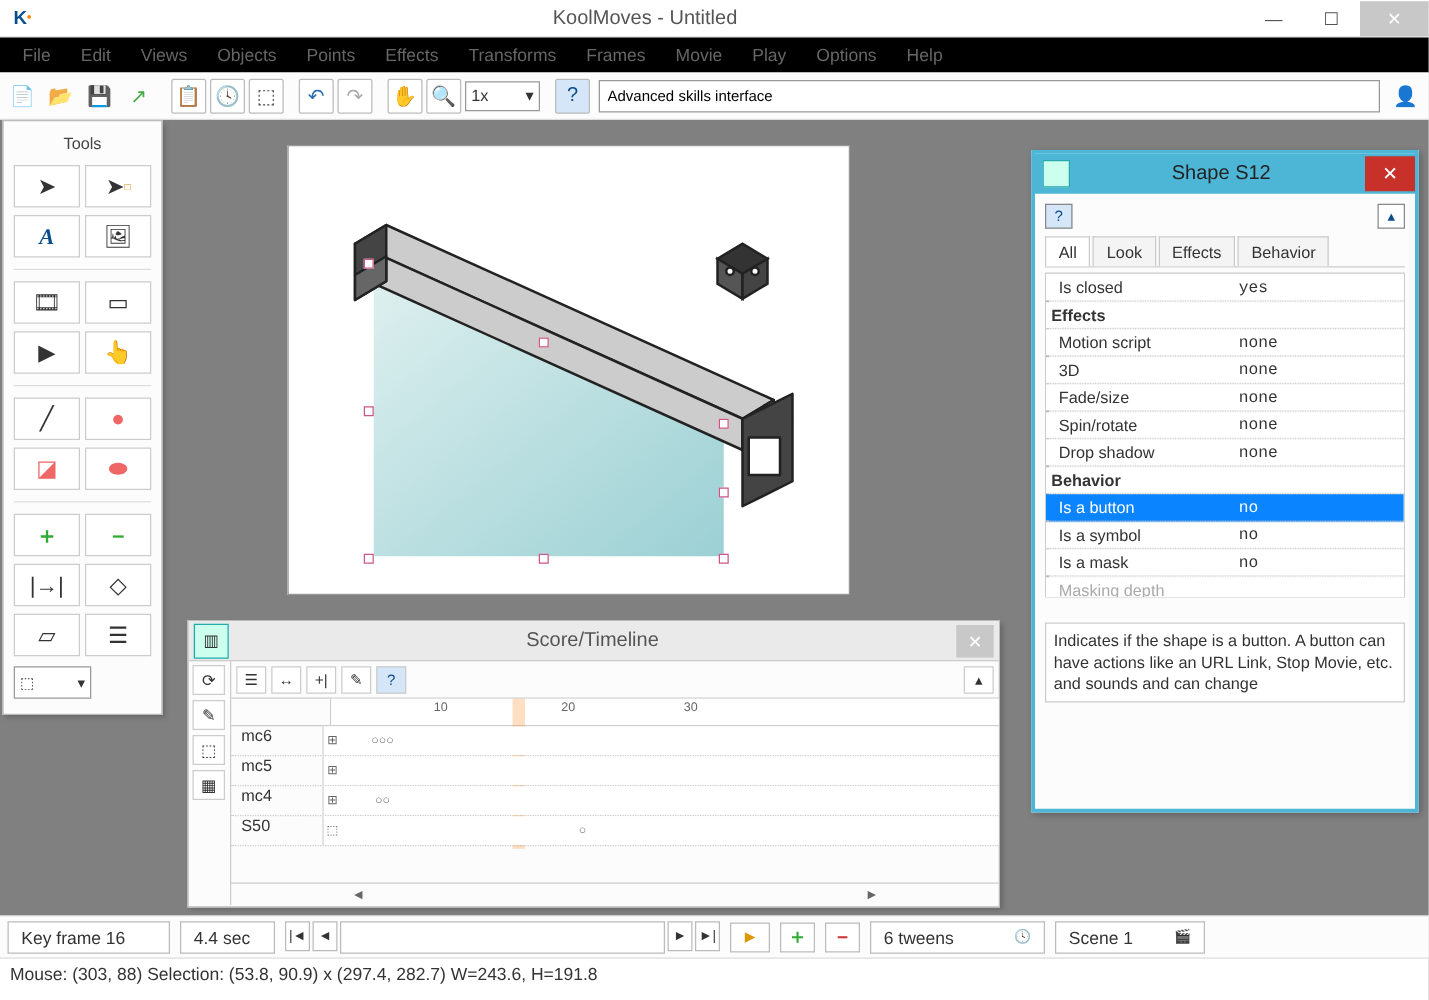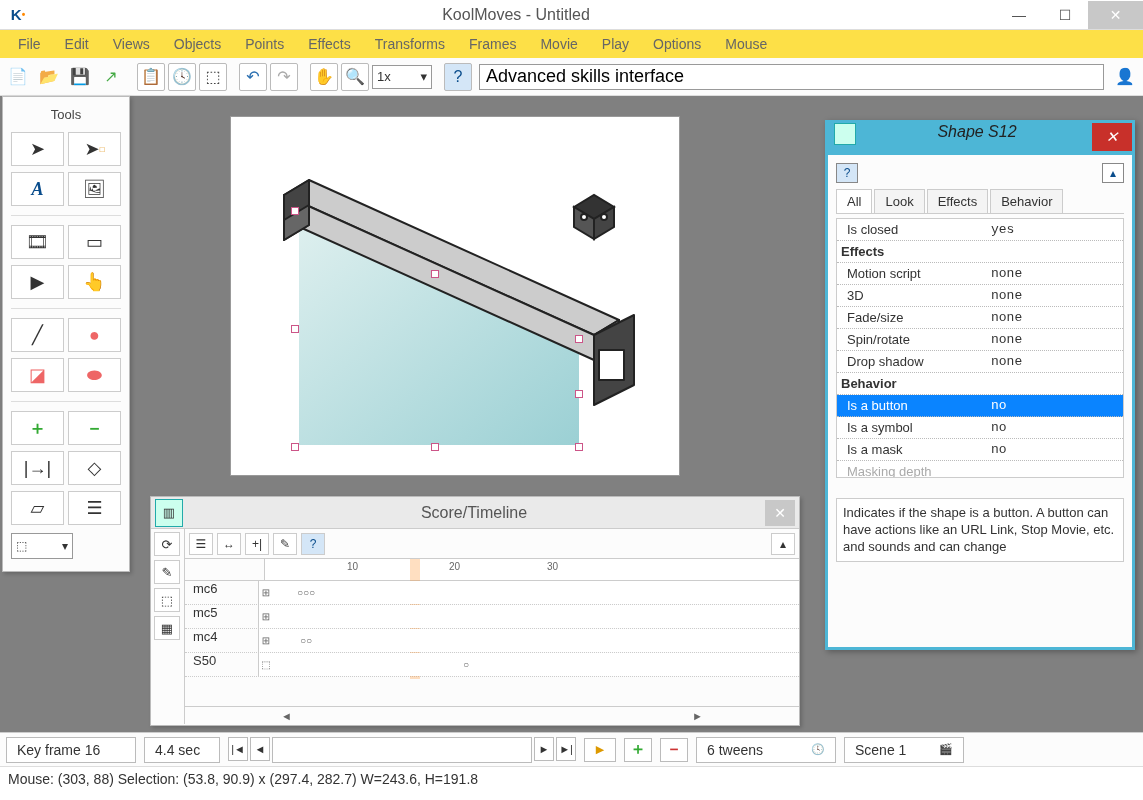--- a/index.html
+++ b/index.html
@@ -3,28 +3,28 @@
 <meta charset="utf-8">
 <style>
 * { box-sizing: border-box; margin: 0; padding: 0; font-family: "Segoe UI", Tahoma, sans-serif; }
 body { width: 1143px; height: 800px; background: #fff; overflow: hidden; font-size: 13px; color: #333; }
 .titlebar { height: 30px; background: #fff; display: flex; align-items: center; border-bottom: 1px solid #ddd; }
 .titlebar .logo { width: 24px; height: 24px; margin: 0 6px; display: flex; align-items: center; justify-content: center; font-weight: bold; color: #0a4d8c; font-size: 15px; }
 .titlebar .title { flex: 1; text-align: center; font-size: 16px; color: #555; }
 .titlebar .winbtns { display: flex; }
 .titlebar .winbtn { width: 46px; height: 28px; display: flex; align-items: center; justify-content: center; color: #555; font-size: 14px; }
 .titlebar .winbtn.close { background: #c8c8c8; color: #fff; width: 55px; }
-.menubar { height: 28px; display: flex; align-items: center; padding: 0 8px; gap: 4px; background: #fde047; }
+.menubar { height: 28px; display: flex; align-items: center; padding: 0 8px; gap: 4px; background: #000000; }
 .menubar span { padding: 4px 10px; color: #666; font-size: 14px; }
 .toolbar { height: 38px; display: flex; align-items: center; padding: 0 4px; gap: 3px; background: #fcfcfc; border-bottom: 1px solid #ddd; }
 .tbtn { width: 28px; height: 28px; border: 1px solid transparent; display: flex; align-items: center; justify-content: center; font-size: 16px; color: #444; border-radius: 2px; }
 .tbtn.bordered { border-color: #bbb; background: #fff; }
 .tsep { width: 6px; }
 .zoom-select { border: 1px solid #999; height: 24px; width: 60px; padding: 0 4px; background: #fff; font-size: 13px; display: flex; align-items: center; justify-content: space-between; }
-.status-input { flex: 1; height: 26px; border: 1px solid #999; background: #fff; padding: 0 6px; font-size: 18px; margin: 0 4px; }
+.status-input { flex: 1; height: 26px; border: 1px solid #999; background: #fff; padding: 0 6px; font-size: 12px; margin: 0 4px; }
 .workarea { position: relative; height: 636px; background: #808080; }
 .tools-panel { position: absolute; left: 2px; top: 0; width: 128px; background: #fcfcfc; border: 1px solid #bbb; box-shadow: 2px 2px 4px rgba(0,0,0,.2); padding: 4px; }
 .tools-header { text-align: center; font-size: 13px; padding: 6px 0 10px; color: #444; }
 .tool-grid { display: grid; grid-template-columns: 1fr 1fr; gap: 6px 4px; padding: 0 4px; }
 .tool-btn { height: 34px; border: 1px solid #ccc; background: #fff; display: flex; align-items: center; justify-content: center; font-size: 18px; }
 .tool-sep { grid-column: 1 / 3; height: 1px; background: #ddd; margin: 3px 0; }
 .tool-combo { margin: 8px 4px; width: 62px; height: 26px; border: 1px solid #999; background: #fff; display: flex; align-items: center; justify-content: space-between; padding: 0 4px; font-size: 12px; }
 .canvas { position: absolute; left: 230px; top: 20px; width: 450px; height: 360px; background: #fff; border: 1px solid #999; }
 .canvas-inner { position: absolute; inset: 8px; }
 .handle { position: absolute; width: 8px; height: 8px; border: 1px solid #c58; background: #fff; }
@@ -41,21 +41,21 @@
 .tl-tbtn { width: 24px; height: 22px; border: 1px solid #ccc; background: #fff; display: flex; align-items: center; justify-content: center; font-size: 12px; }
 .tl-ruler { height: 22px; border-bottom: 1px solid #ccc; position: relative; background: #fff; font-size: 10px; color: #666; margin-left: 80px; }
 .tl-ruler span { position: absolute; top: 2px; }
 .tl-rows { flex: 1; overflow: hidden; }
 .tl-row { height: 24px; display: flex; border-bottom: 1px dotted #ccc; }
 .tl-row-name { width: 74px; padding-left: 8px; border-right: 1px solid #ccc; font-size: 13px; }
 .tl-row-track { flex: 1; position: relative; height: 100%; background: #fff; }
 .tl-kf { position: absolute; top: 4px; width: 14px; height: 14px; display: flex; align-items: center; justify-content: center; font-size: 10px; color: #666; }
 .tl-scroll { height: 18px; border-top: 1px solid #ccc; display: flex; align-items: center; justify-content: center; gap: 400px; font-size: 11px; color: #666; }
 .props { position: absolute; right: 8px; top: 24px; width: 310px; height: 530px; background: #fcfcfc; border: 3px solid #4db6d6; box-shadow: 2px 2px 6px rgba(0,0,0,.3); }
-.props-hdr { height: 32px; background: #4db6d6; display: flex; align-items: flex-start; font-style: italic; }
+.props-hdr { height: 32px; background: #4db6d6; display: flex; align-items: center; }
 .props-hdr-icon { width: 22px; height: 22px; background: #cfe; border: 1px solid #2aa; margin: 0 6px; }
 .props-title { flex: 1; text-align: center; font-size: 16px; color: #222; }
 .props-close { width: 40px; height: 28px; background: #c8302a; color: #fff; display: flex; align-items: center; justify-content: center; font-size: 15px; }
 .props-body { padding: 8px; }
 .props-help { display: flex; justify-content: space-between; margin-bottom: 6px; }
 .help-btn { width: 22px; height: 20px; border: 1px solid #888; background: #d4e6f7; display: flex; align-items: center; justify-content: center; font-size: 12px; color: #0a4d8c; }
 .tabs { display: flex; border-bottom: 1px solid #ccc; gap: 0; font-size: 13px; }
 .tab { padding: 4px 10px; border: 1px solid #ccc; border-bottom: none; background: #f4f4f4; margin-right: 2px; }
 .tab.active { background: #fff; }
 .prop-grid { margin-top: 4px; border: 1px solid #ccc; height: 260px; overflow-y: auto; font-size: 13px; background: #fff; }
@@ -94,21 +94,21 @@
   <span>Edit</span>
   <span>Views</span>
   <span>Objects</span>
   <span>Points</span>
   <span>Effects</span>
   <span>Transforms</span>
   <span>Frames</span>
   <span>Movie</span>
   <span>Play</span>
   <span>Options</span>
-  <span>Mouse</span>
+  <span>Help</span>
 </div>
 
 <div class="toolbar">
   <div class="tbtn">📄</div>
   <div class="tbtn" style="color:#d8a020">📂</div>
   <div class="tbtn" style="color:#2a6fb0">💾</div>
   <div class="tbtn" style="color:#4a4">↗</div>
   <div class="tsep"></div>
   <div class="tbtn bordered">📋</div>
   <div class="tbtn bordered">🕓</div>

